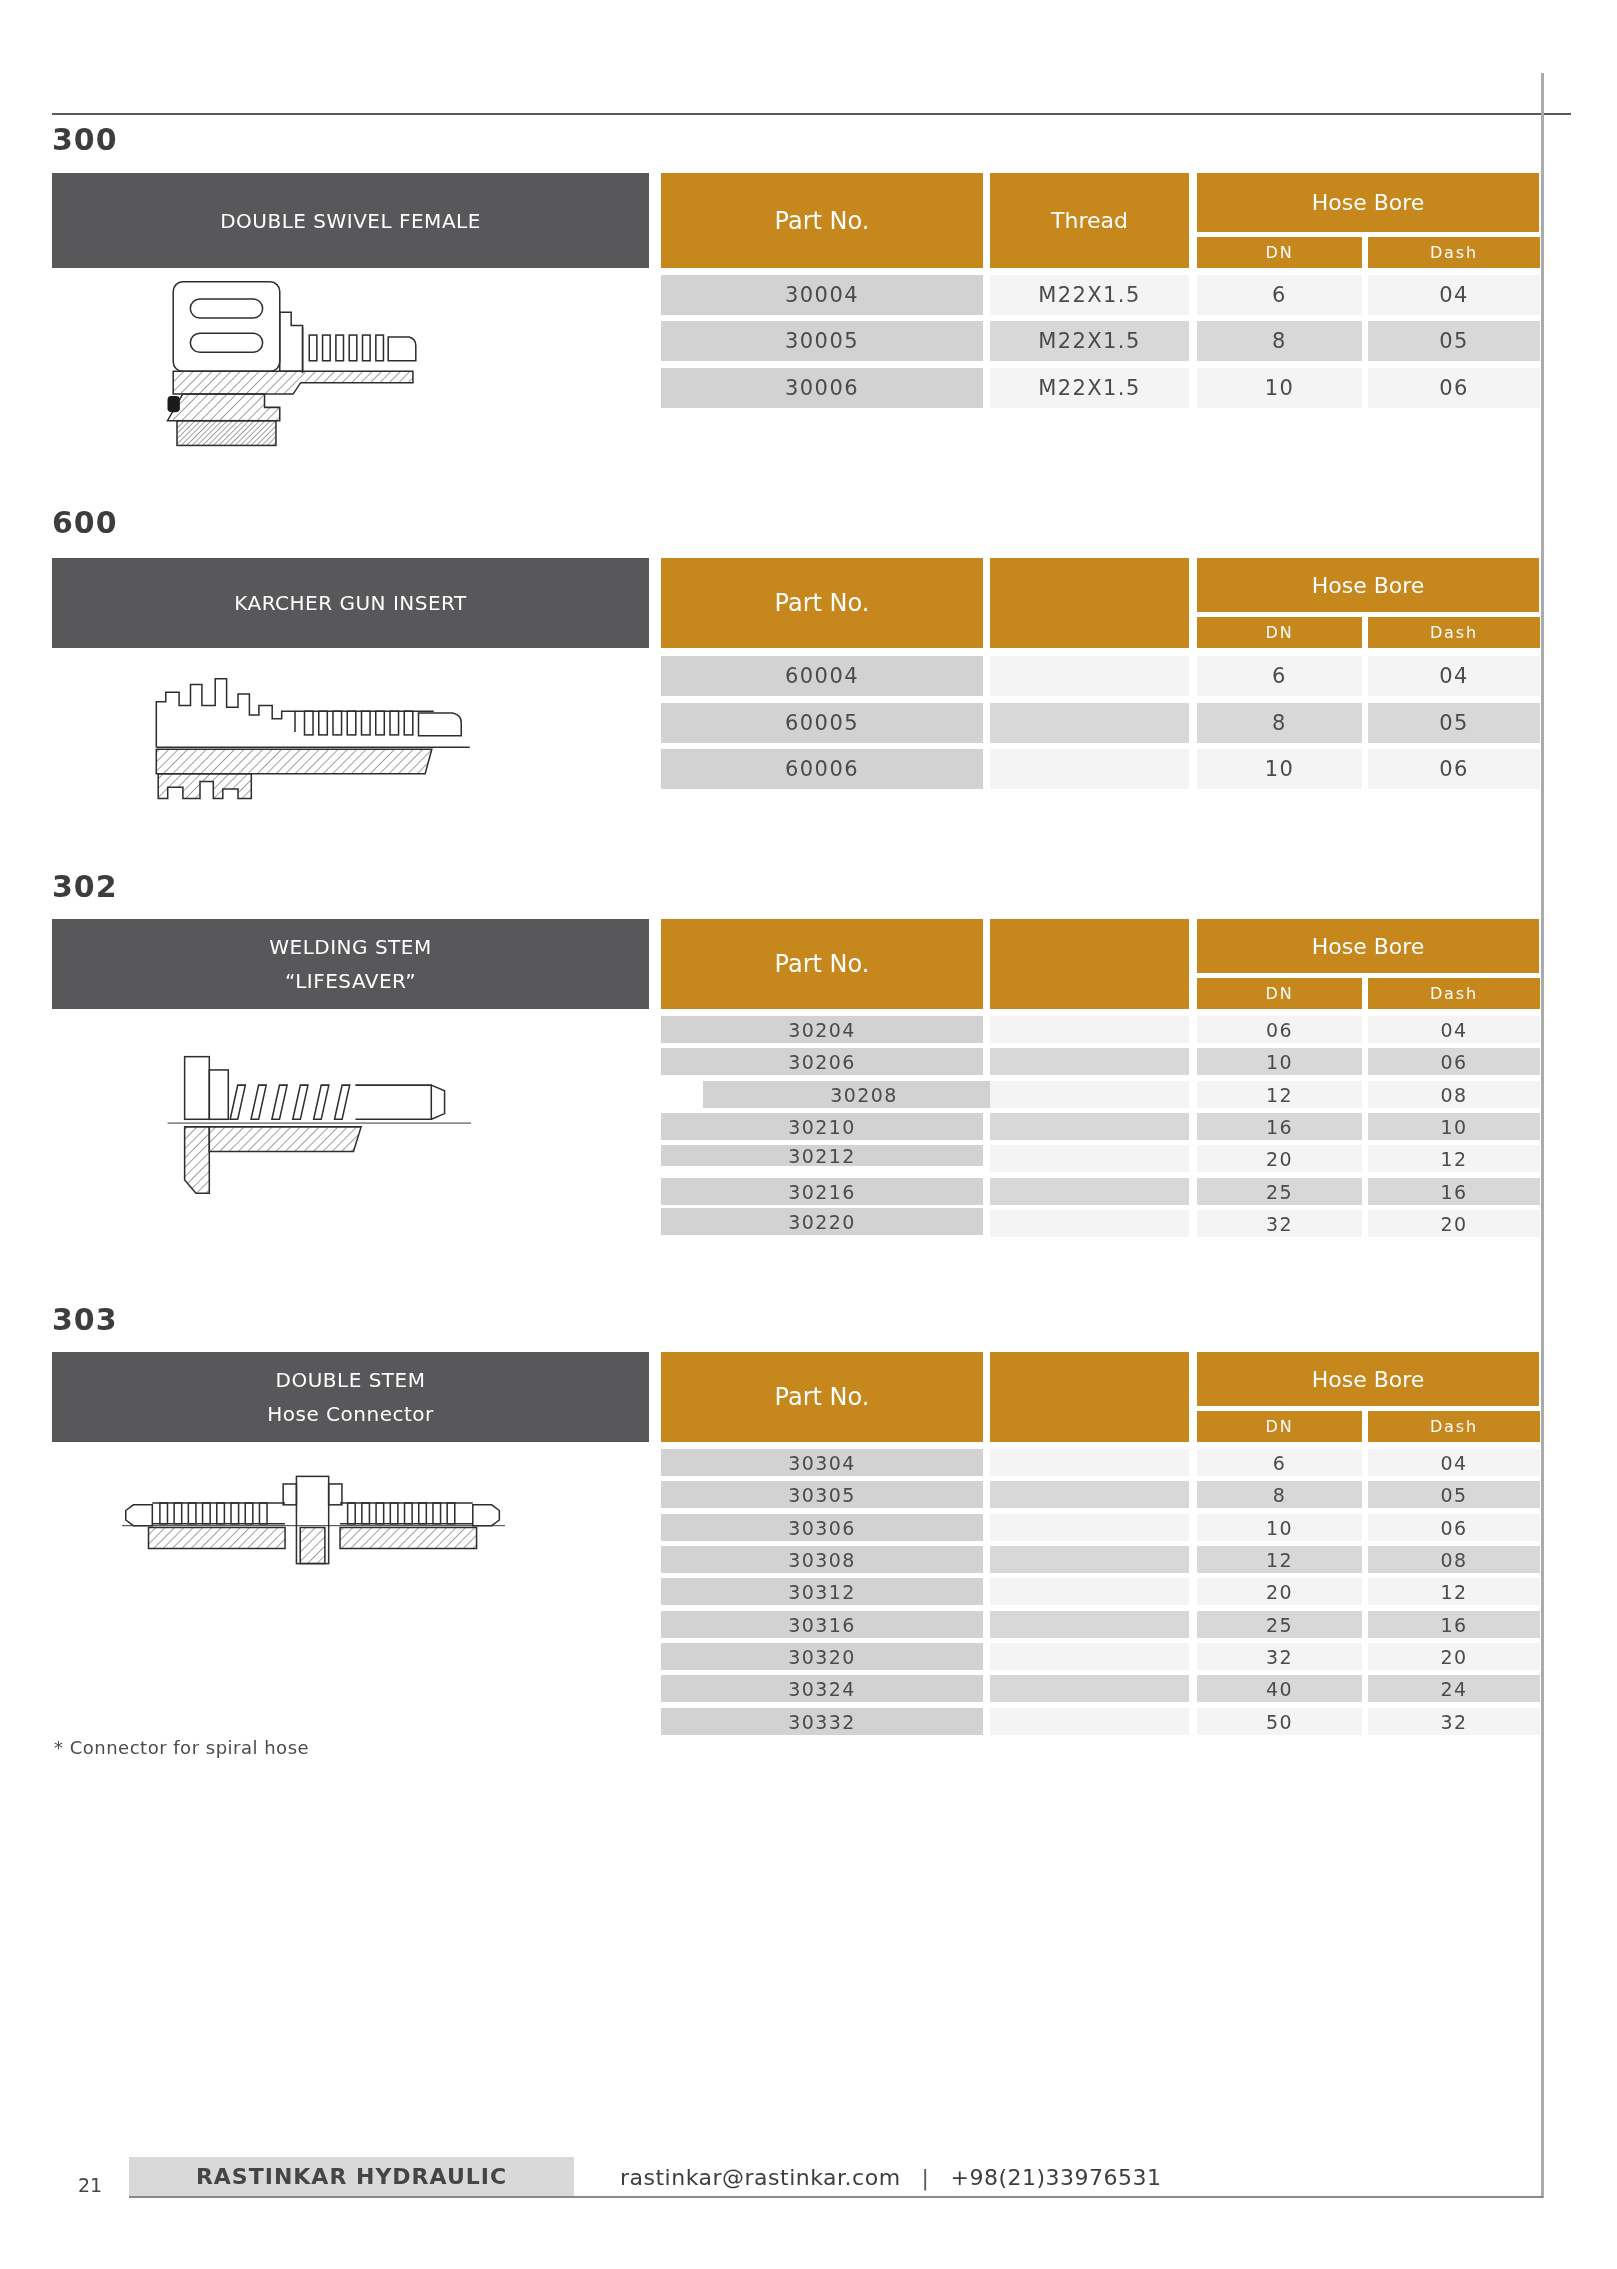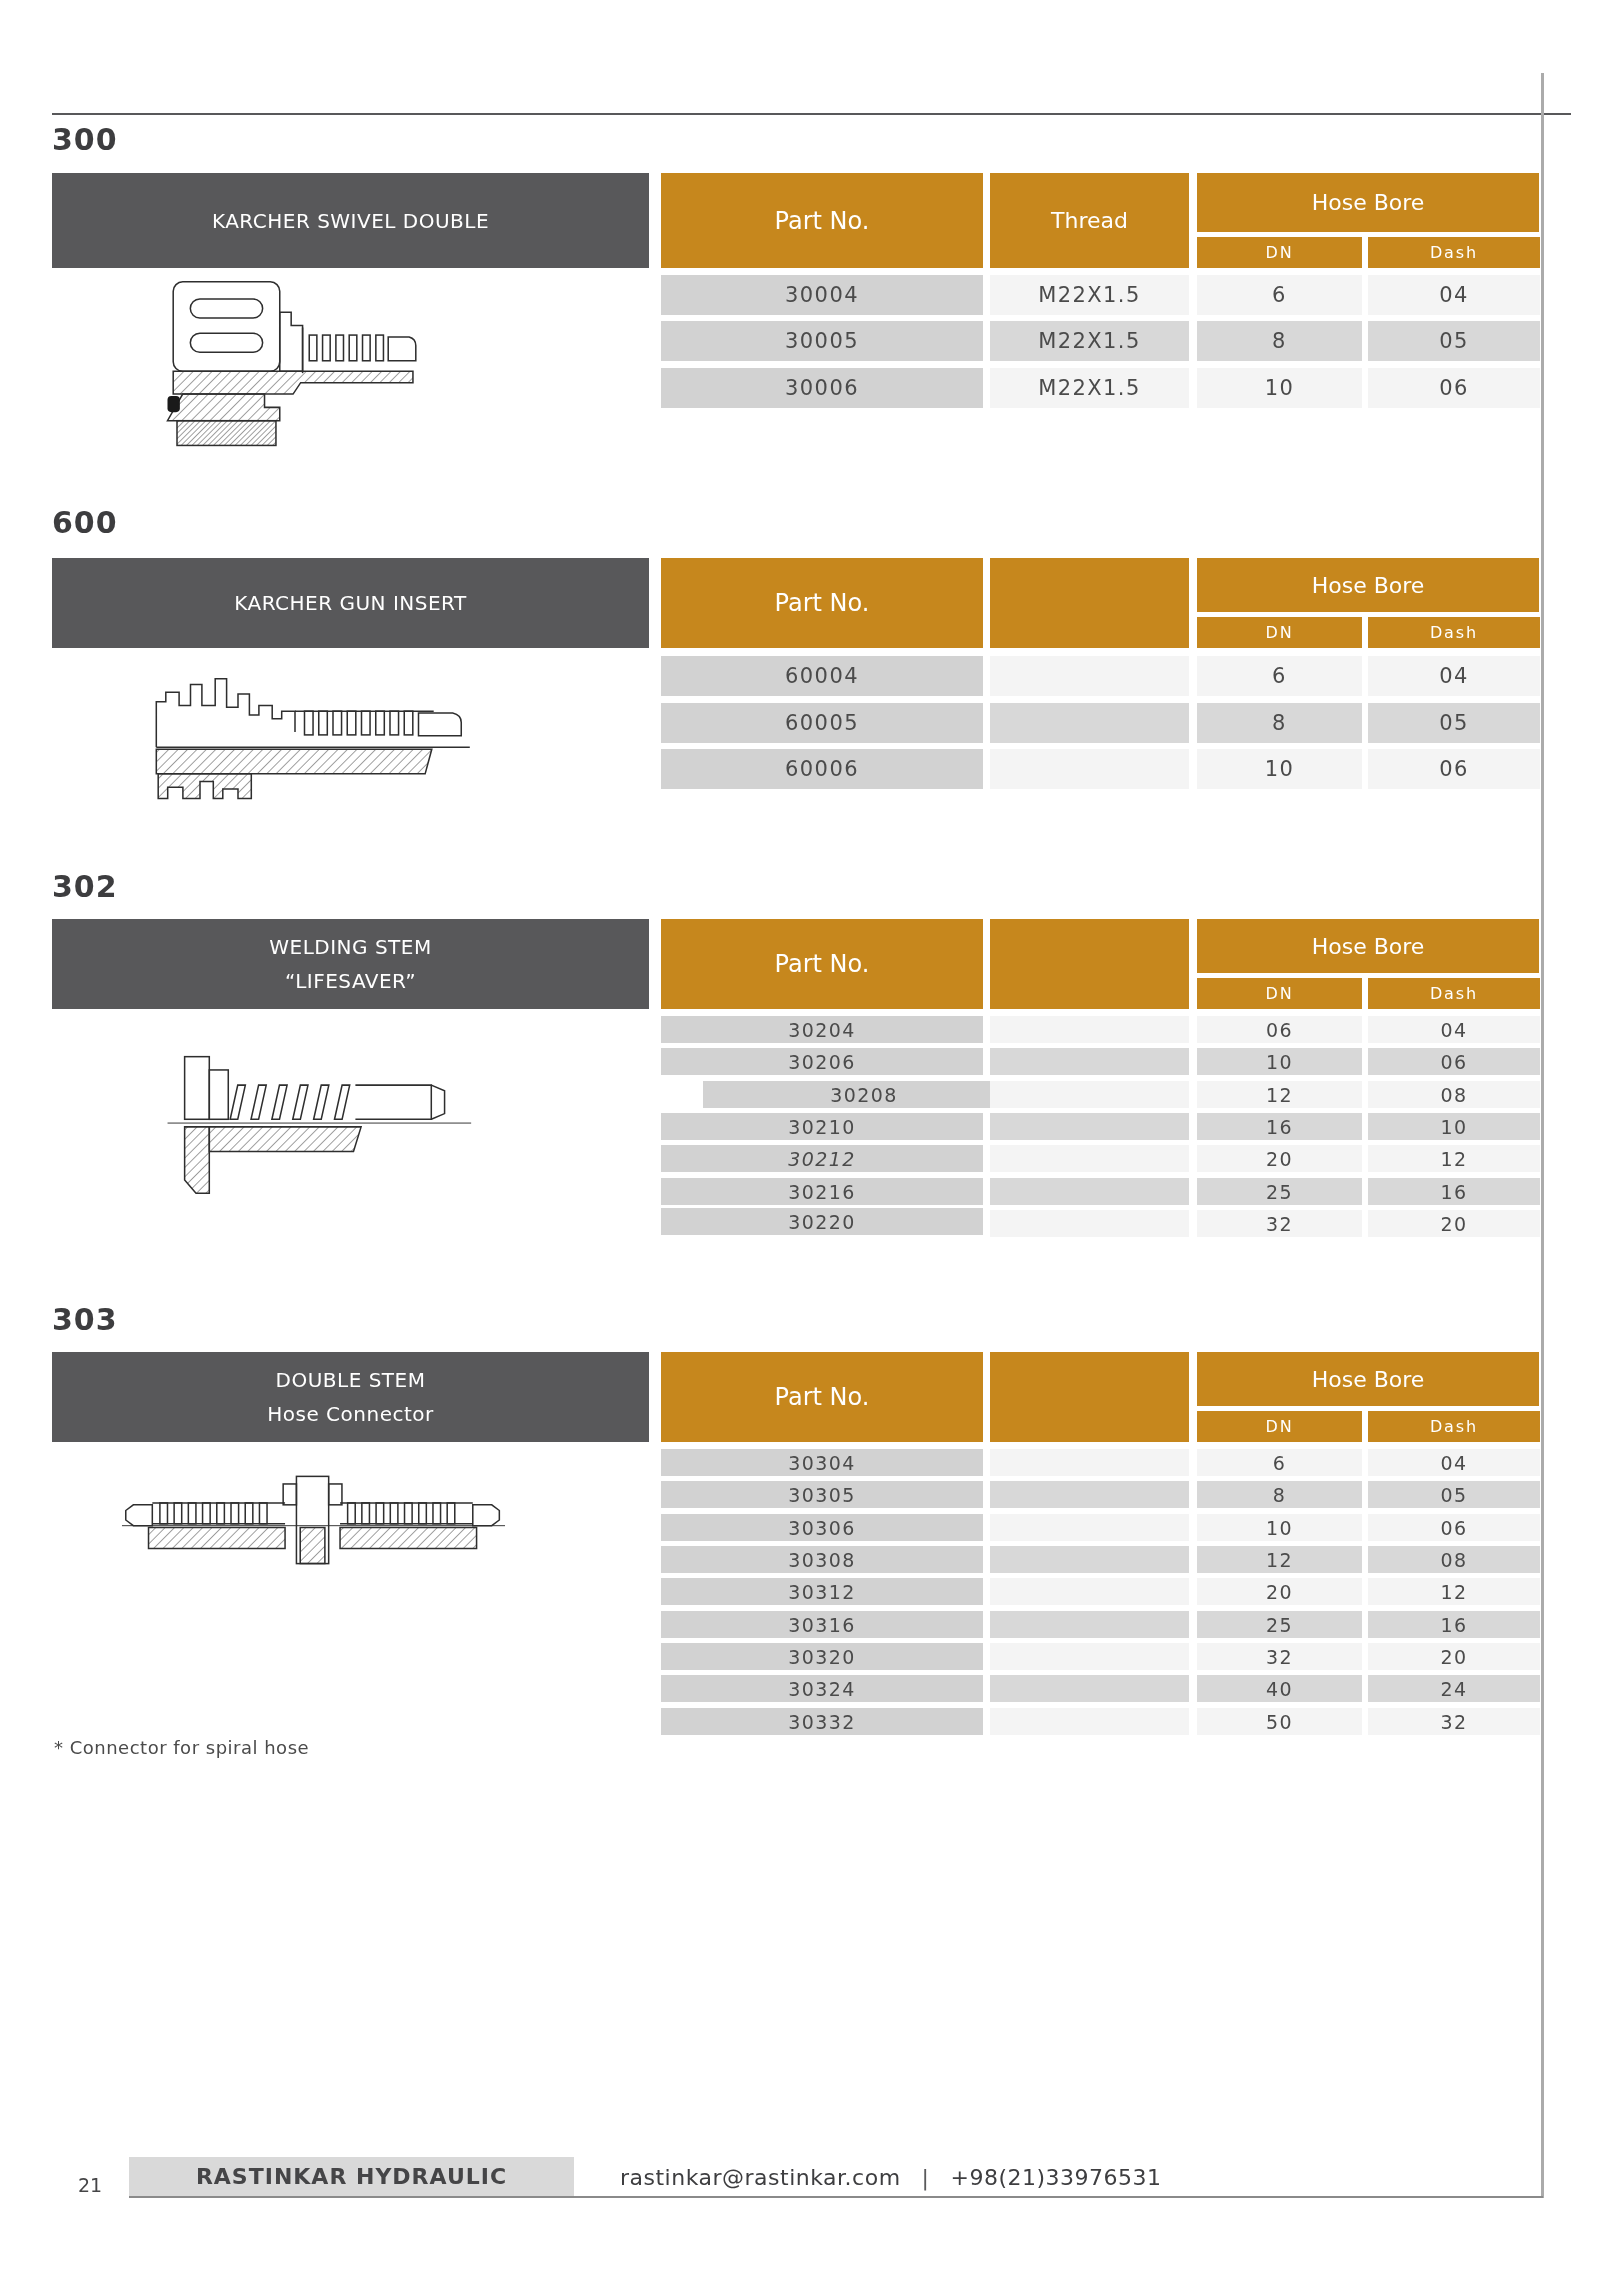--- a/index.html
+++ b/index.html
@@ -74,21 +74,21 @@
 <body>
 
 <div class="page">
 
   <div class="title-rule"></div>
   <div class="v-rule"></div>
 
   <div class="sec-num" style="top:122px">300</div>
   <section class="ftable big" style="top:173px;--hh:95px">
     <div class="panel">
-      <div>KARCHER SWIVEL DOUBLE</div>
+      <div>DOUBLE SWIVEL FEMALE</div>
 
     </div>
     <div class="hbox h-part">
         <span>Part No.</span>
       </div>
     <div class="hbox h-thread">
         <span>Thread</span>
       </div>
     <div class="hbox h-hose">
         <span>Hose Bore</span>
@@ -238,21 +238,21 @@
         <div class="cell c-dn even" style="top: 129px; height: 27px;">10</div>
         <div class="cell c-dash even" style="top: 129px; height: 27px;">06</div>
         <div class="cell c-part odd" style="top: 162px; height: 27px; margin-left: 42px;">30208</div>
         <div class="cell c-thread odd" style="top: 162px; height: 27px;"></div>
         <div class="cell c-dn odd" style="top: 162px; height: 27px;">12</div>
         <div class="cell c-dash odd" style="top: 162px; height: 27px;">08</div>
         <div class="cell c-part even" style="top: 194px; height: 27px;">30210</div>
         <div class="cell c-thread even" style="top: 194px; height: 27px;"></div>
         <div class="cell c-dn even" style="top: 194px; height: 27px;">16</div>
         <div class="cell c-dash even" style="top: 194px; height: 27px;">10</div>
-        <div class="cell c-part odd" style="top: 226px; height: 27px; font-style: italic;">30212</div>
+        <div class="cell c-part odd" style="top: 226px; height: 21px;">30212</div>
         <div class="cell c-thread odd" style="top: 226px; height: 27px;"></div>
         <div class="cell c-dn odd" style="top: 226px; height: 27px;">20</div>
         <div class="cell c-dash odd" style="top: 226px; height: 27px;">12</div>
         <div class="cell c-part even" style="top: 259px; height: 27px;">30216</div>
         <div class="cell c-thread even" style="top: 259px; height: 27px;"></div>
         <div class="cell c-dn even" style="top: 259px; height: 27px;">25</div>
         <div class="cell c-dash even" style="top: 259px; height: 27px;">16</div>
         <div class="cell c-part odd" style="top: 289px; height: 27px;">30220</div>
         <div class="cell c-thread odd" style="top: 291px; height: 27px;"></div>
         <div class="cell c-dn odd" style="top: 291px; height: 27px;">32</div>

